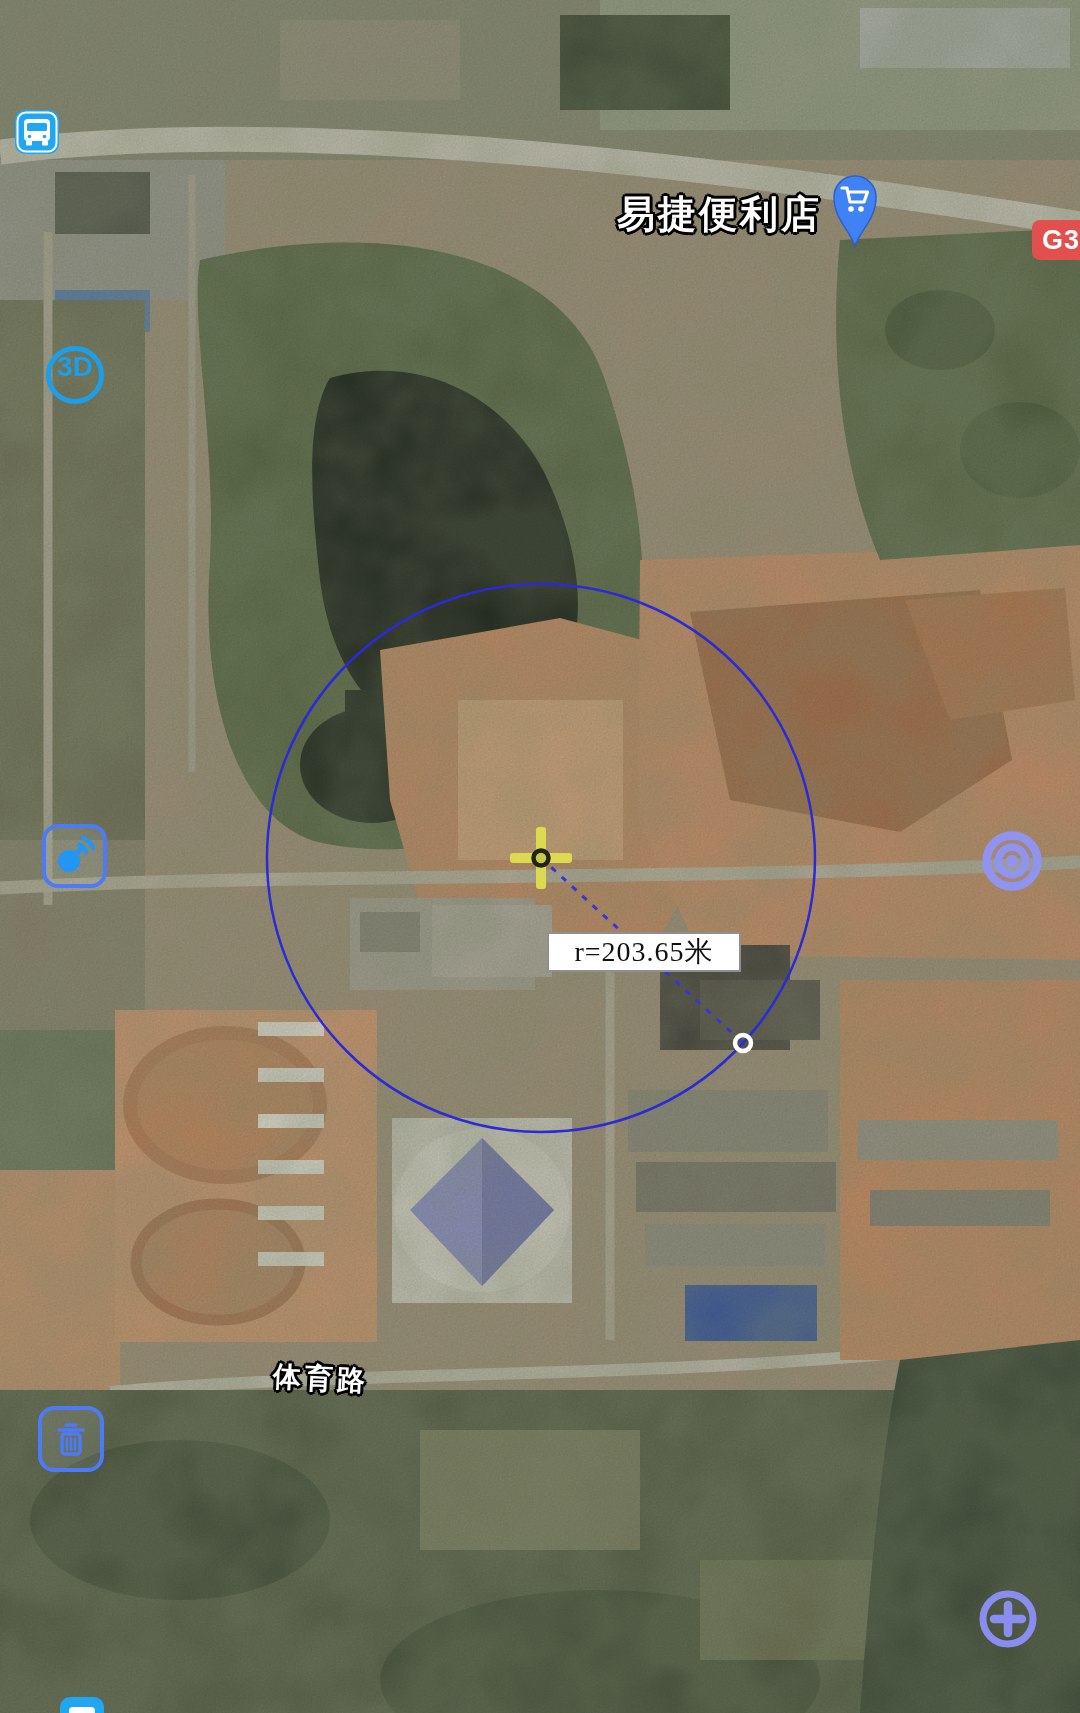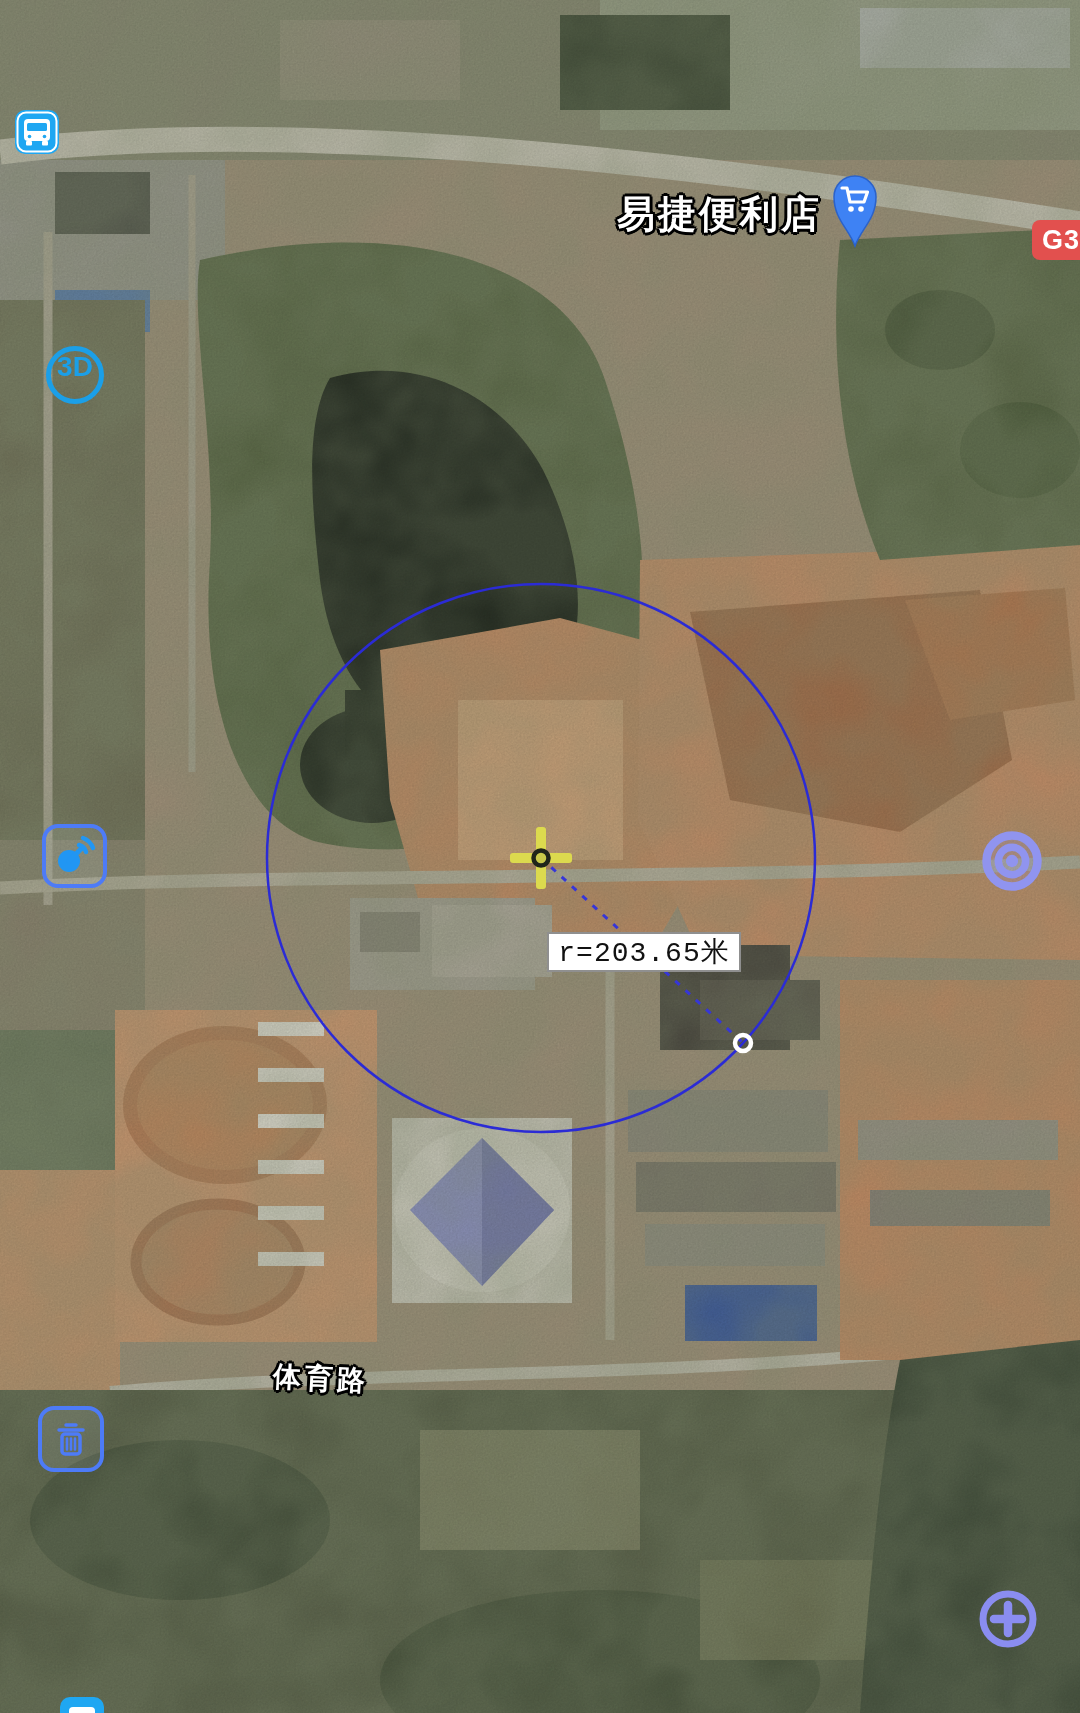--- a/index.html
+++ b/index.html
@@ -44,21 +44,21 @@
   #btn-trash{left:38px;top:1406px;width:66px;height:66px;}
   #btn-target{left:978px;top:827px;width:68px;height:68px;}
   #btn-plus{left:979px;top:1590px;width:58px;height:58px;}
   #btn-partial{left:60px;top:1697px;width:44px;height:44px;}
 
   
   #measure-svg{position:absolute;left:0;top:0;width:1080px;height:1713px;pointer-events:none;}
   #radius-label{
     left:547px;top:932px;width:194px;height:40px;background:#fff;
     border:2px solid #8f8f8f;box-sizing:border-box;color:#111;
-    font-family:Liberation Mono, monospace;font-size:28px;
+    font-family:Liberation Serif, serif;font-size:28px;
     display:flex;align-items:center;justify-content:center;letter-spacing:1px;
   }
   #poi-pin{left:830px;top:172px;width:50px;height:78px;}
 </style>
 </head>
 <body>
 
 <svg id="map-layer" viewBox="0 0 1080 1713" preserveAspectRatio="none">
   <defs>
     <filter id="grain">

